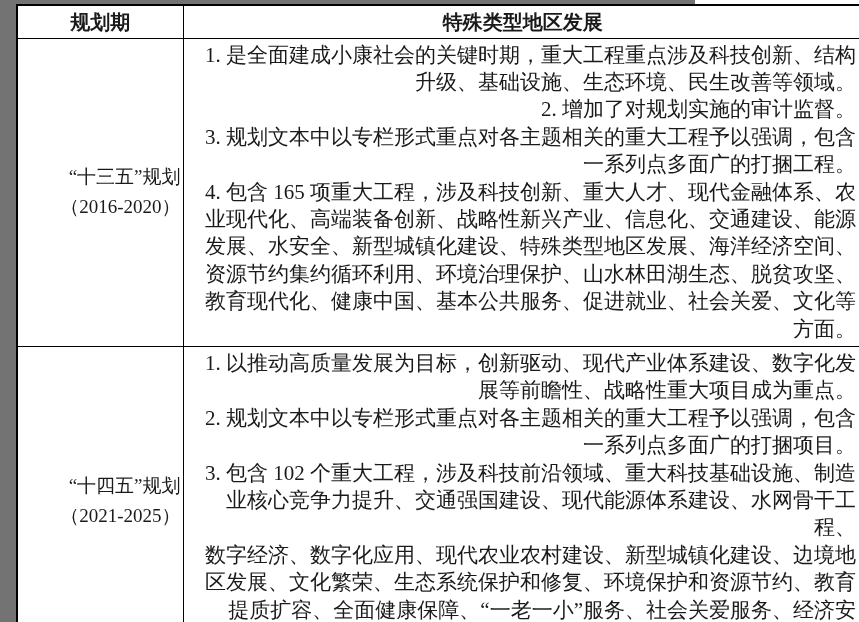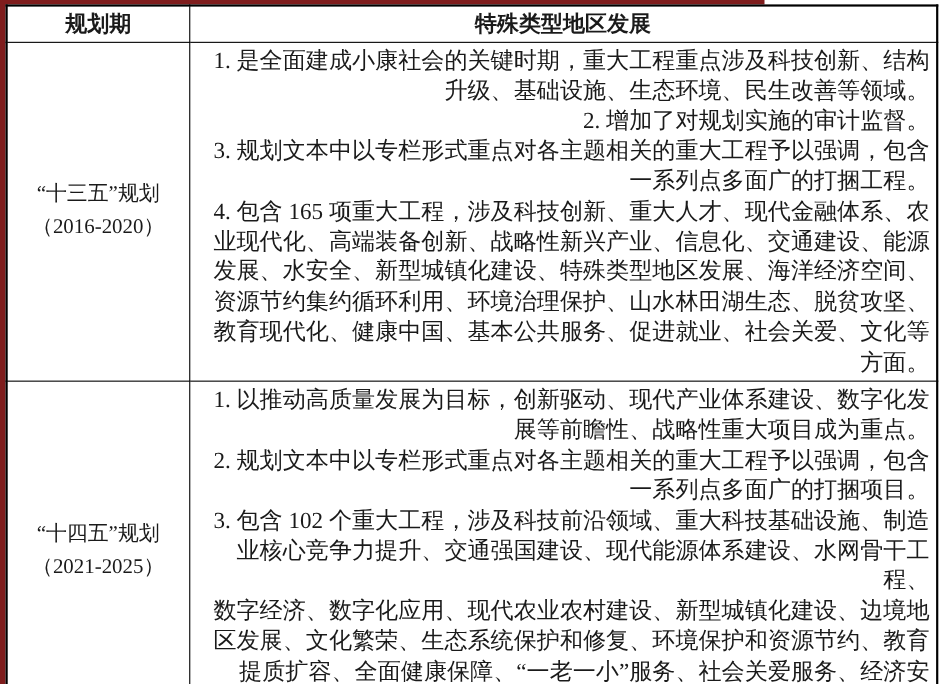--- a/index.html
+++ b/index.html
@@ -7,23 +7,23 @@
     padding: 0;
     background: #ffffff;
     width: 859px;
     height: 622px;
     overflow: hidden;
     font-family: "Liberation Serif", "DejaVu Serif", serif;
   }
   .page {
     width: 695px;
     height: 622px;
-    background: #7f1d1d;
+    background: #737373;
     box-sizing: border-box;
-    padding: 4px 5px;
+    padding: 4px 16px;
   }
   table.doc-table {
     border-collapse: collapse;
     table-layout: fixed;
     width: 848px;
     background: #ffffff;
     border: 2px solid #000000;
   }
   .doc-table col.col-period { width: 166px; }
   .doc-table th, .doc-table td {
@@ -35,21 +35,21 @@
   }
   .doc-table th {
     height: 33px;
     font-size: 20px;
     font-weight: bold;
     text-align: center;
     padding: 2px 4px;
     line-height: 26px;
   }
   .doc-table td.period-cell {
-    text-align: center;
+    text-align: right;
     font-size: 19px;
     line-height: 30px;
     padding: 2px 2px;
   }
   .doc-table td.features-cell {
     font-size: 21px;
     line-height: 27.4px;
     text-align: right;
     vertical-align: top;
     padding: 3px 6px 3px 7px;

